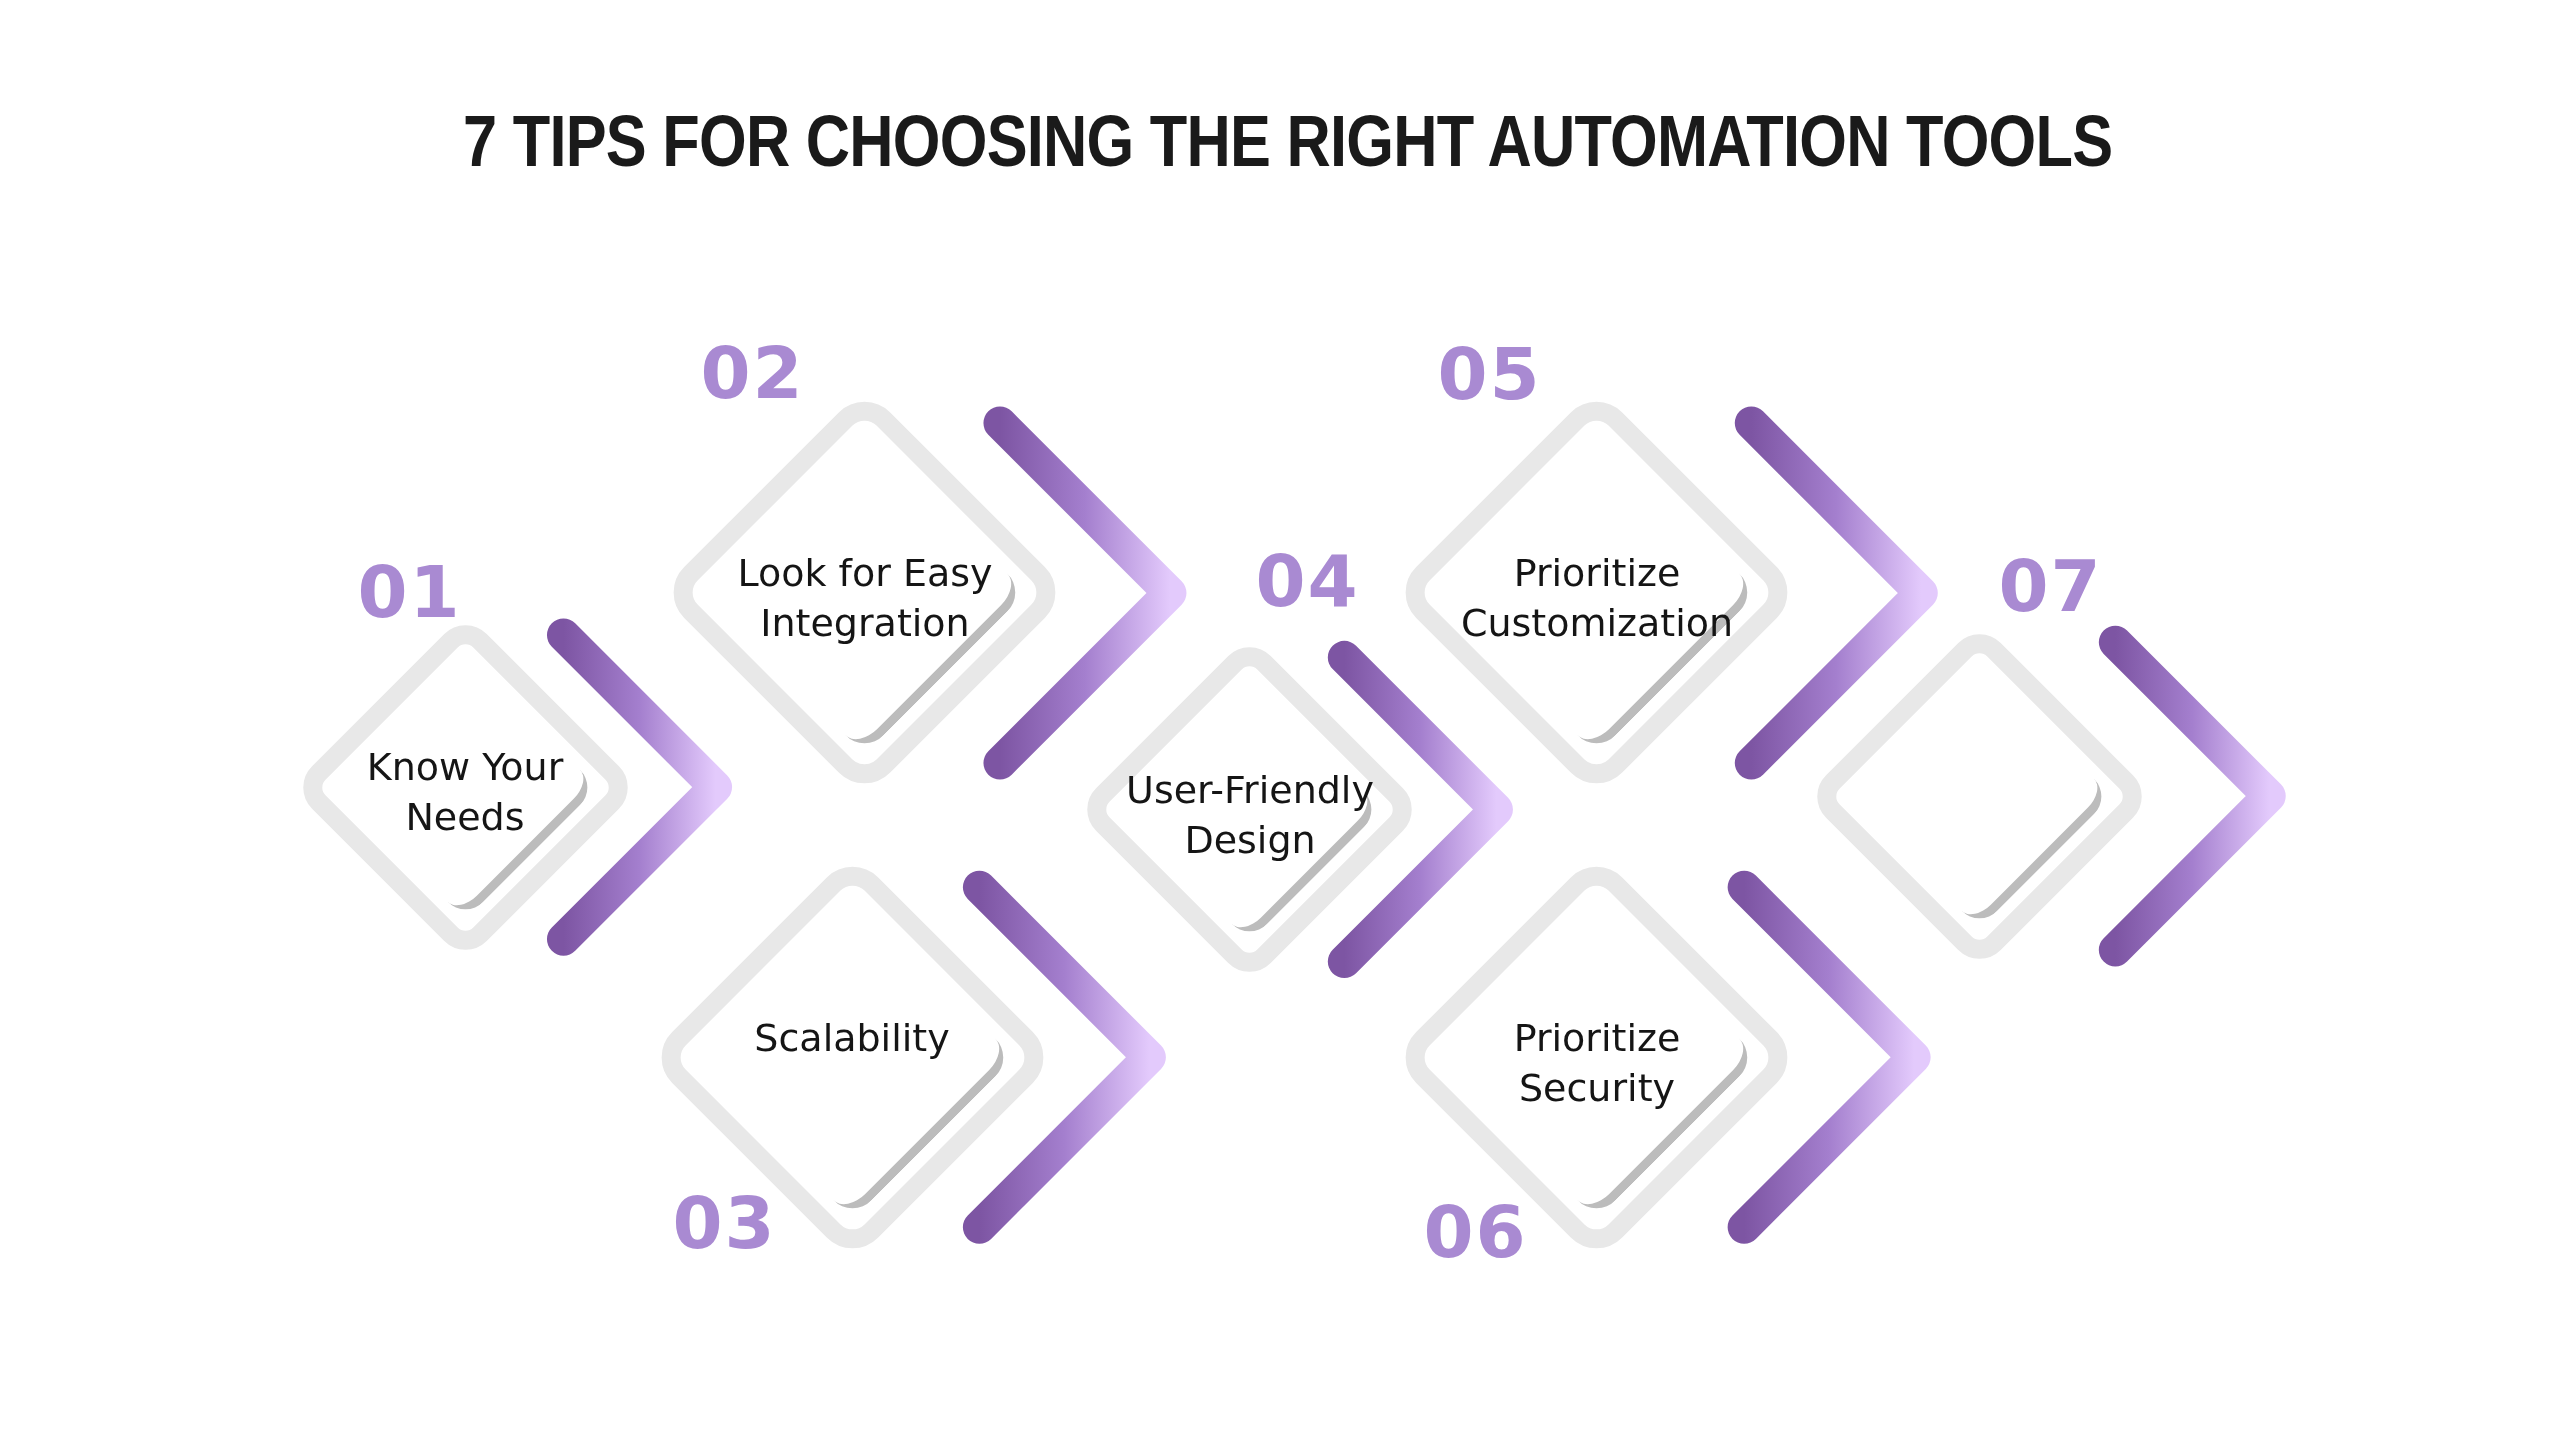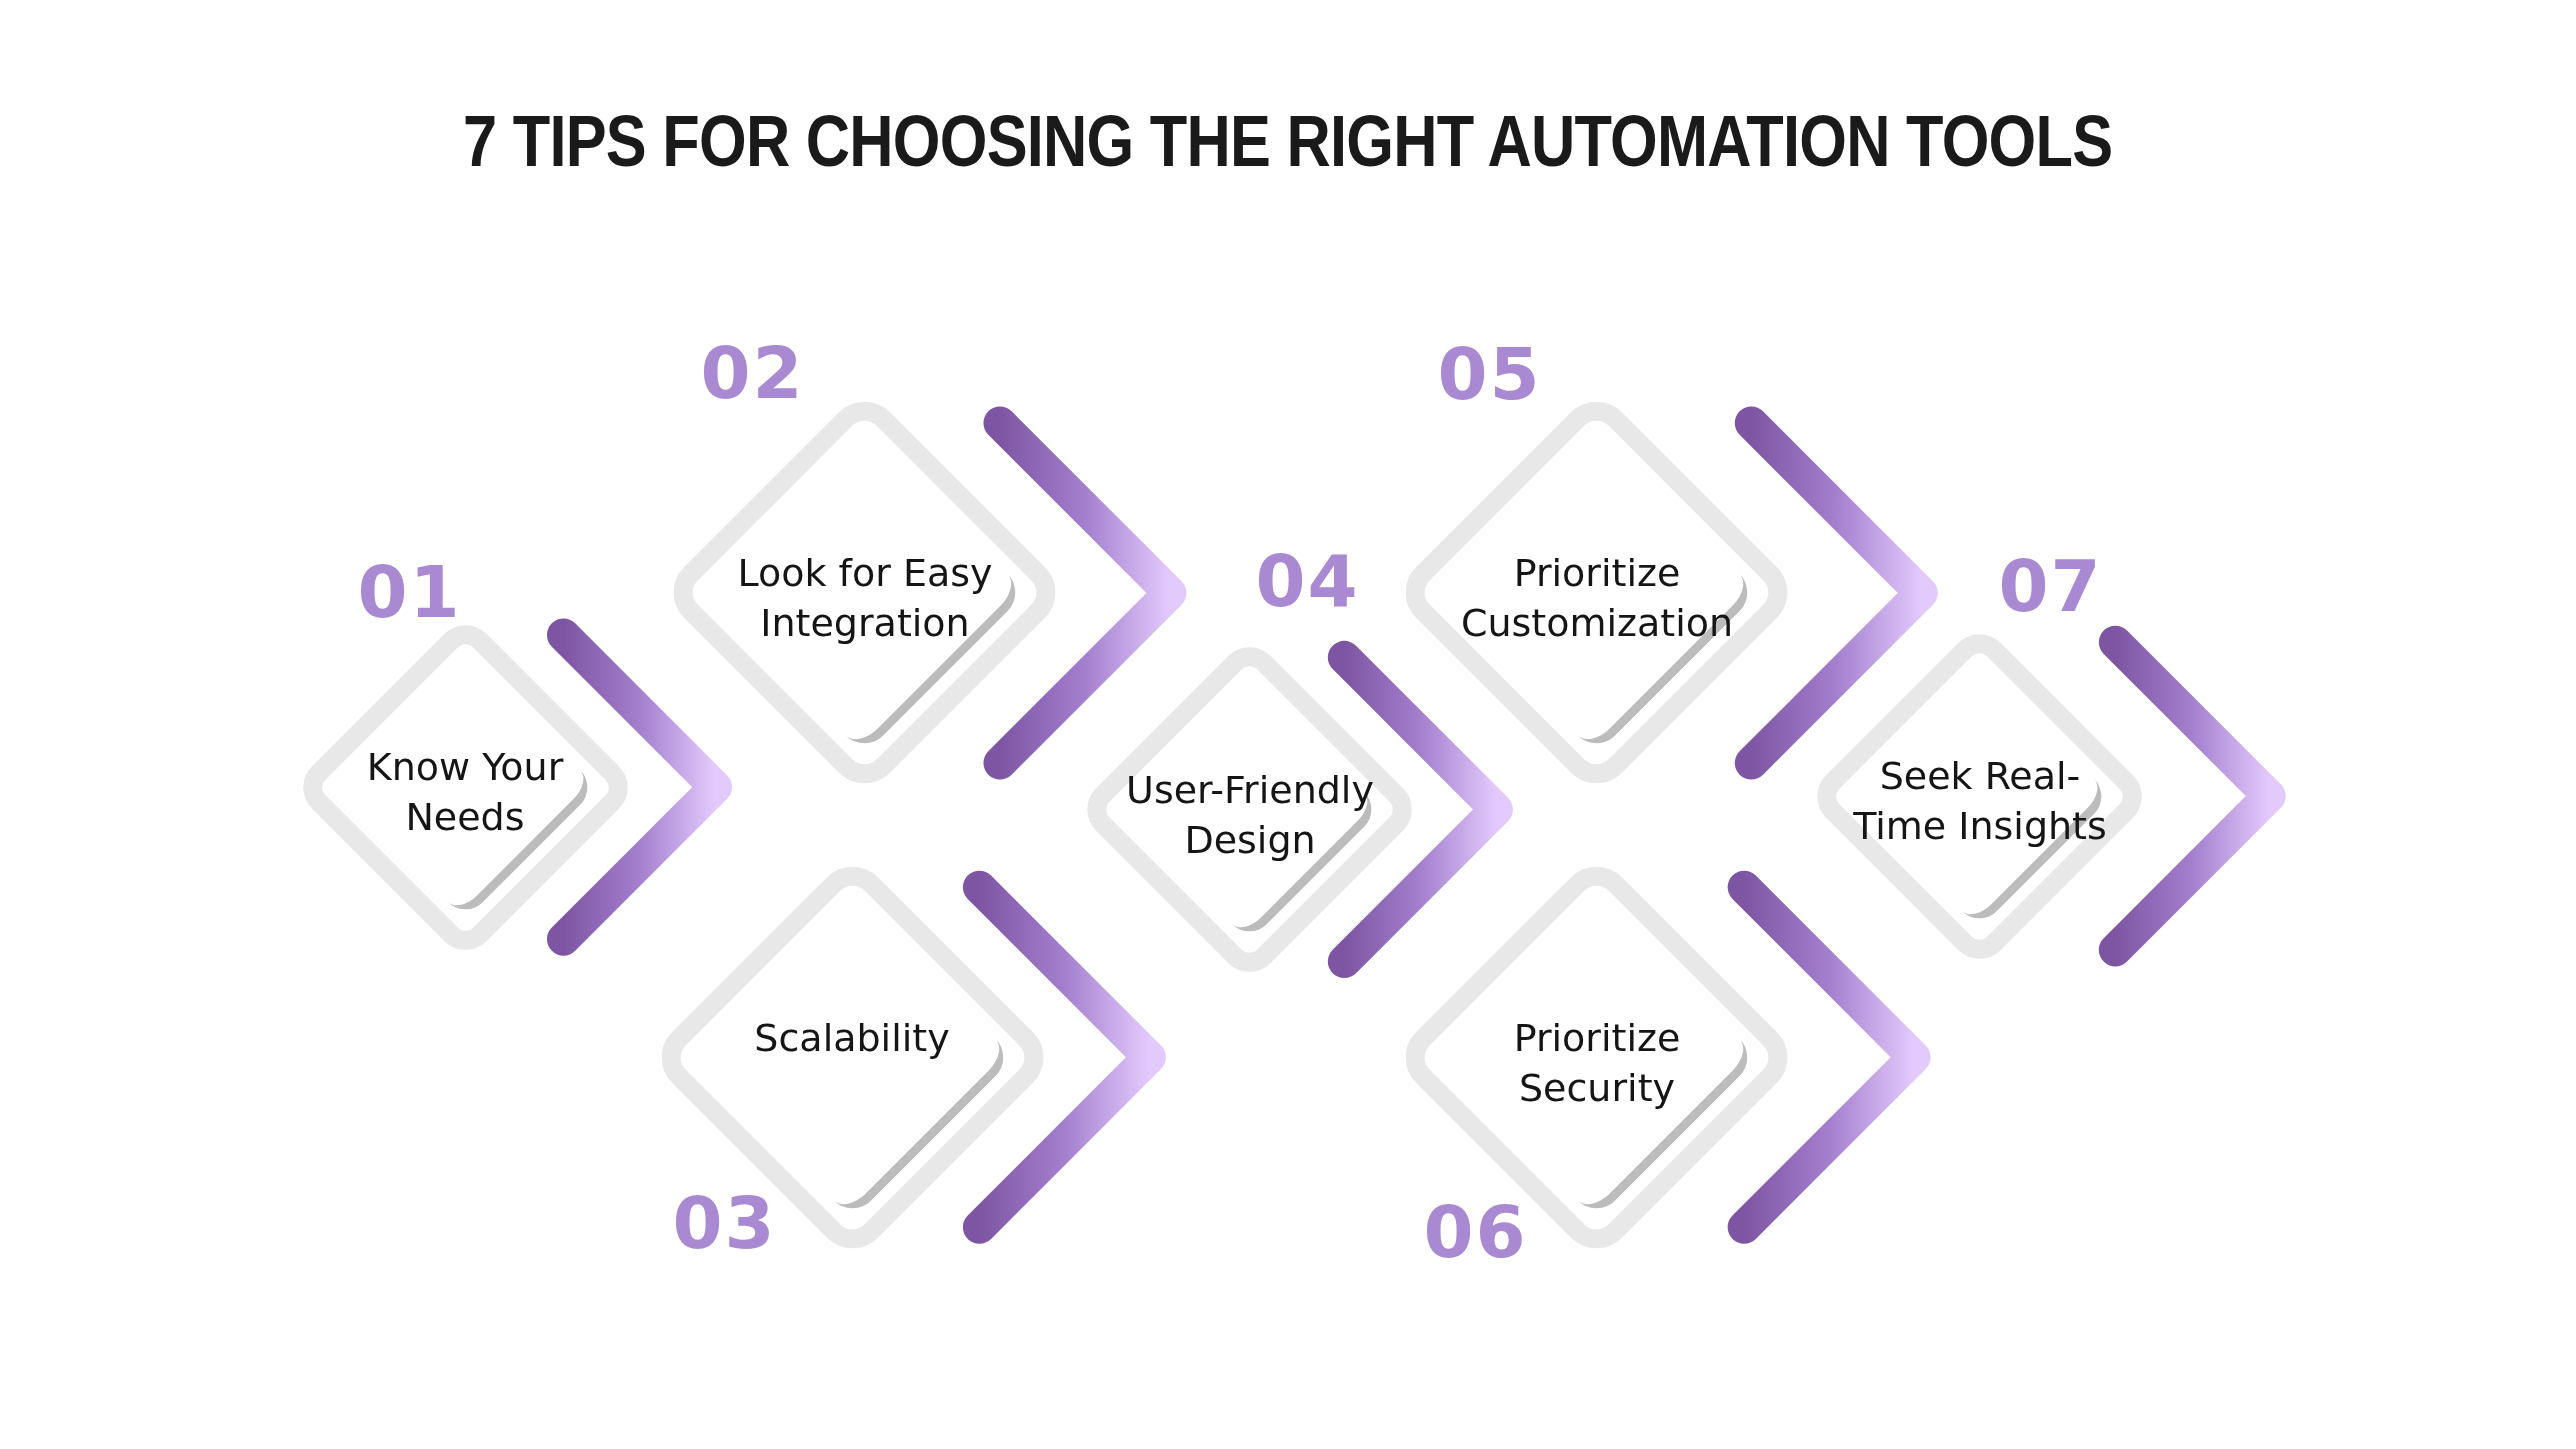--- a/index.html
+++ b/index.html
@@ -152,19 +152,15 @@
     <span class="ln">Design</span>
   </div>
   <div class="label l5">
     <span class="ln">Prioritize</span>
     <span class="ln">Customization</span>
   </div>
   <div class="label l6">
     <span class="ln">Prioritize</span>
     <span class="ln">Security</span>
   </div>
-  <div class="label l7">
-    <span class="ln">Seek Real-</span>
-    <span class="ln">Time Insights</span>
-  </div>
 
 </div>
 
 
 </body></html>

